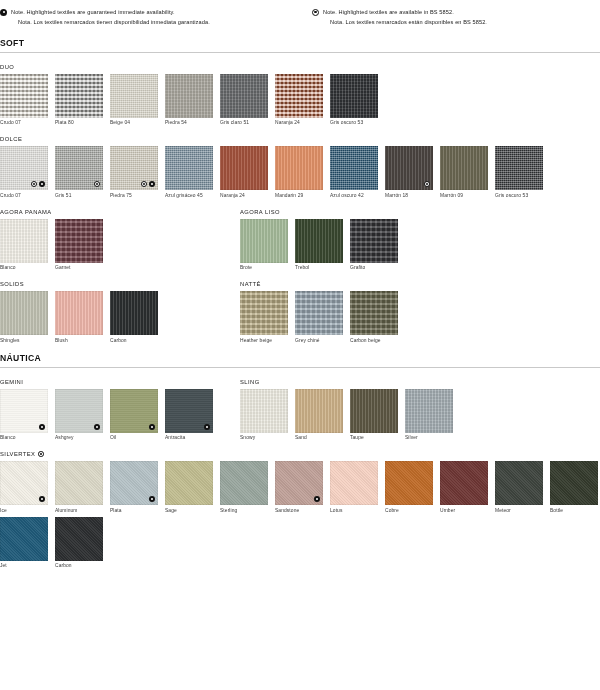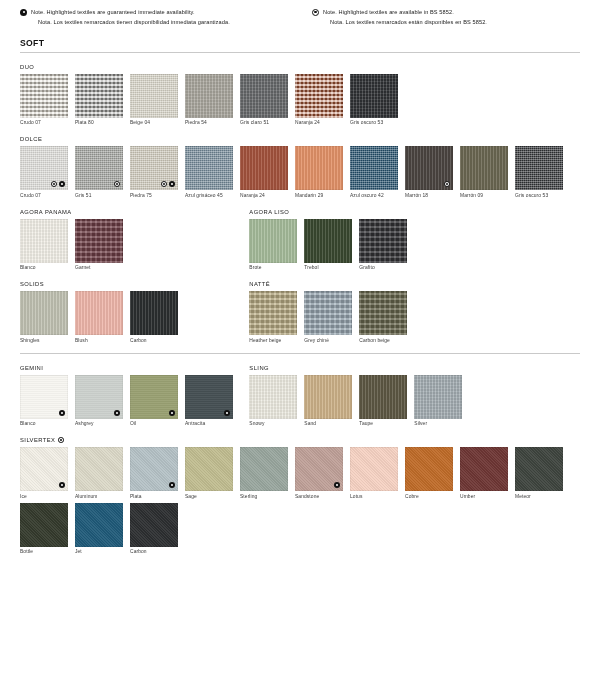--- a/index.html
+++ b/index.html
@@ -3,21 +3,21 @@
 <meta charset="utf-8">
 <style>
   * { box-sizing: border-box; margin: 0; padding: 0; }
   html, body {
     width: 600px; height: 690px;
     background: #ffffff;
     font-family: "Liberation Sans", sans-serif;
     color: #222;
     overflow: hidden;
   }
-  .page { position: relative; width: 600px; height: 690px; padding: 0 20px; }
+  .page { position: relative; width: 600px; height: 690px; padding: 0 0; }
 
   
   .notes { display: flex; padding-top: 7px; }
   .note-col { width: 50%; display: flex; align-items: flex-start; gap: 4px; }
   .note-col.right { padding-left: 12px; }
   .note-lines { font-size: 5.6px; line-height: 1.85; letter-spacing: .1px; color: #1a1a1a; }
   .note-lines .l2 { padding-left: 7px; }
 
   .badge {
     display: inline-block; width: 7px; height: 7px;
@@ -299,20 +299,21 @@
                 <div class="swatch">
                   <div class="chip tx-basket" style="background-color: rgb(109, 108, 82);"></div>
                   <div class="swatch-label">Carbon beige</div>
                 </div>
               </div>
             </div>
           </div>
         </div>
       </div>
       <div class="section">
+        <div class="section-title">NÁUTICA</div>
         <div class="section-rule"></div>
         <div class="cols">
           <div class="col-left">
             <div class="group">
               <div class="group-head">
                 <span>GEMINI</span>
               </div>
               <div class="swatch-row">
                 <div class="swatch">
                   <div class="chip tx-flat" style="background-color: rgb(247, 246, 241);">

